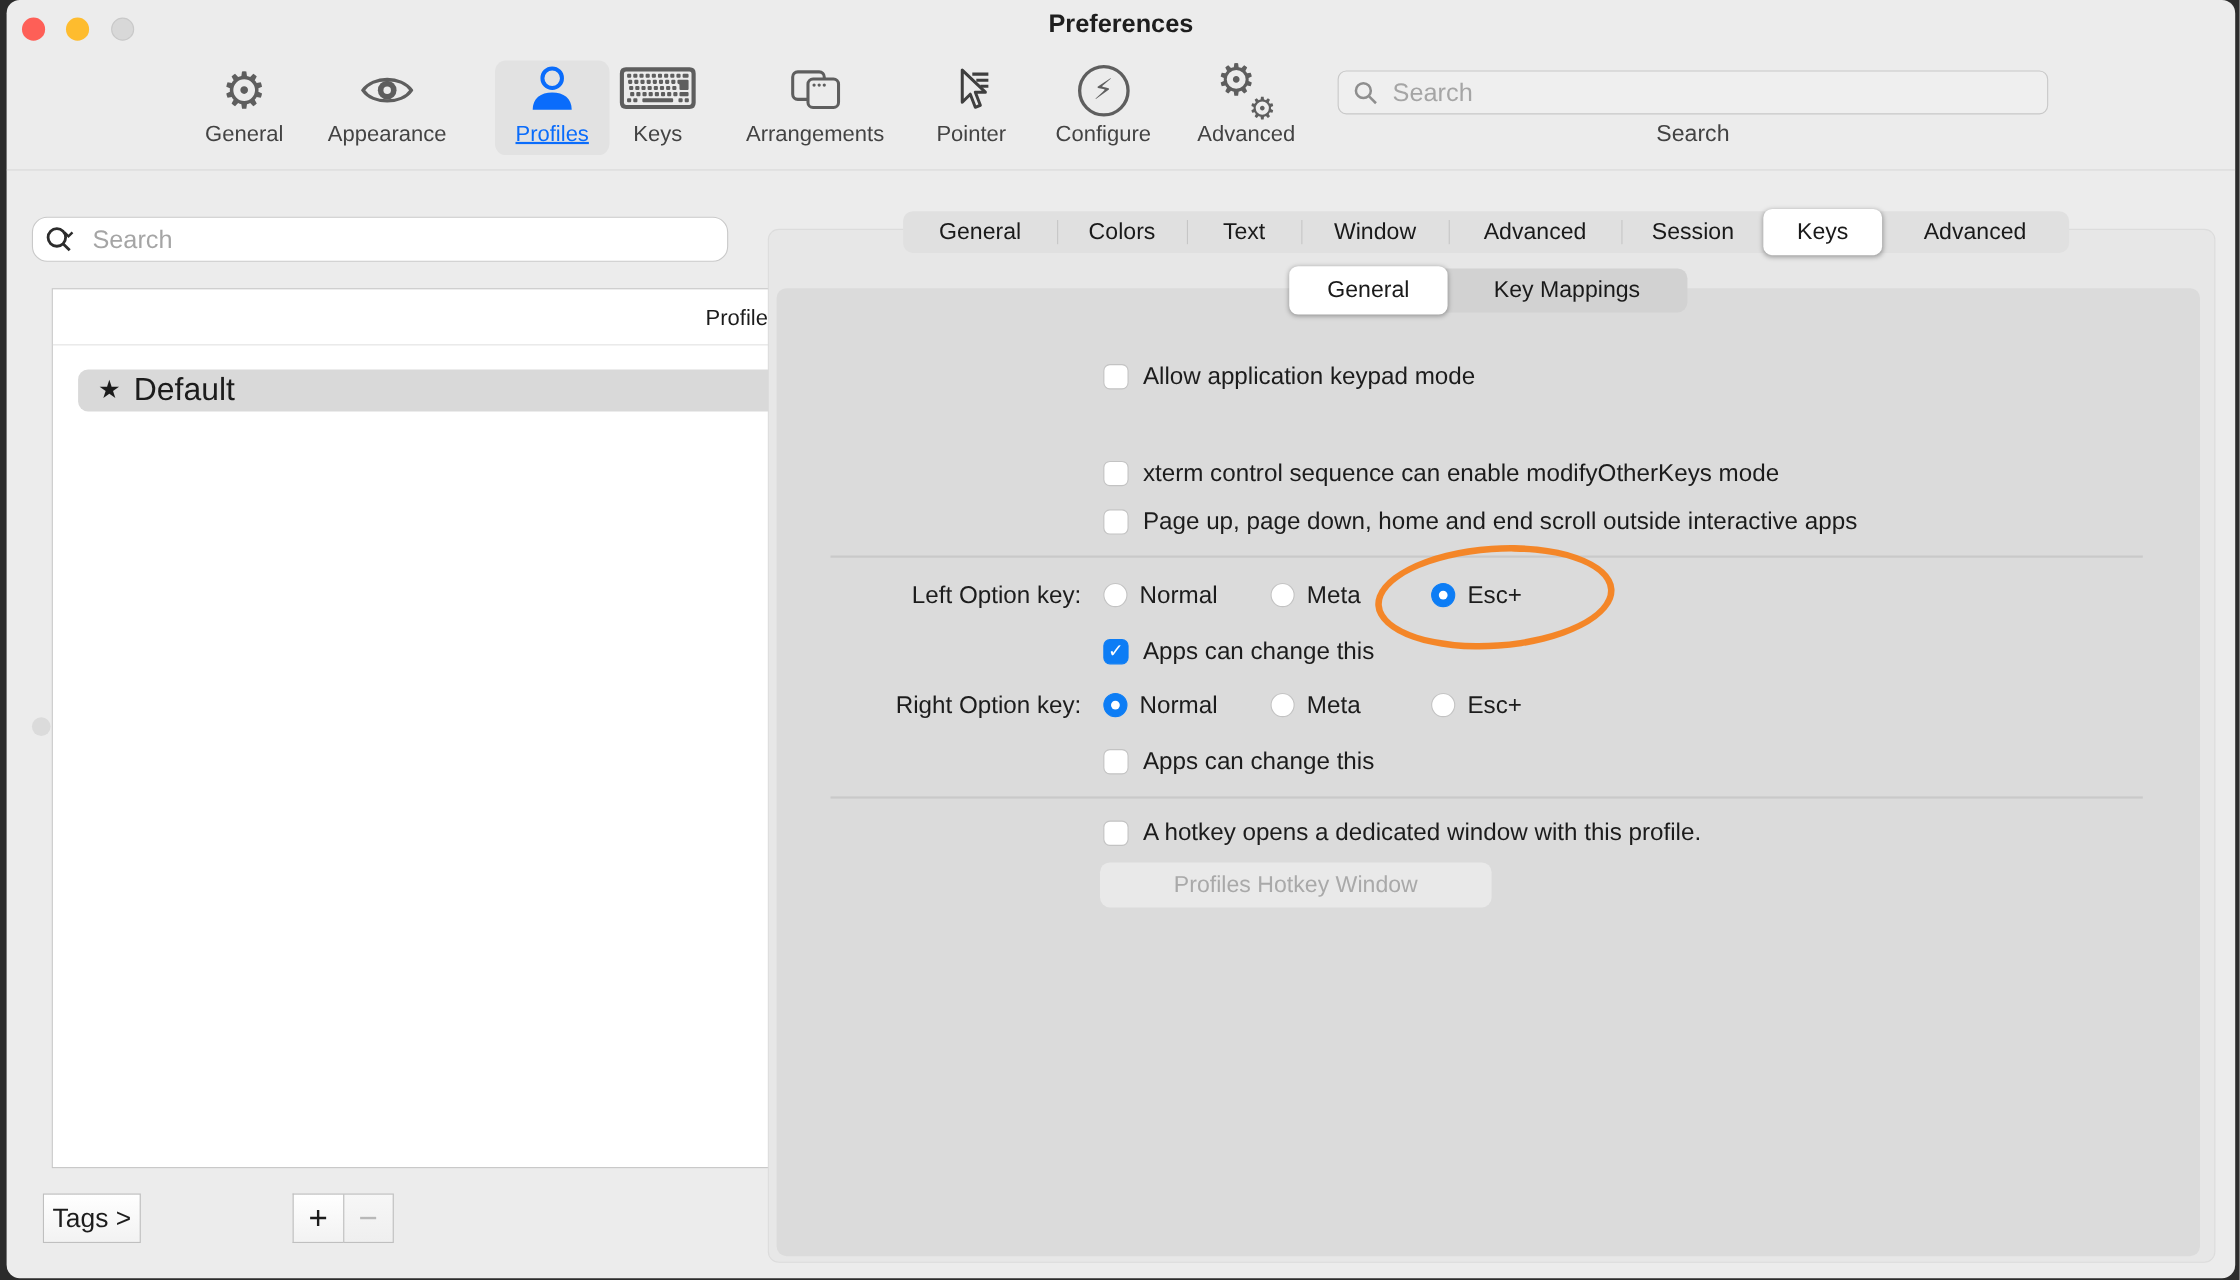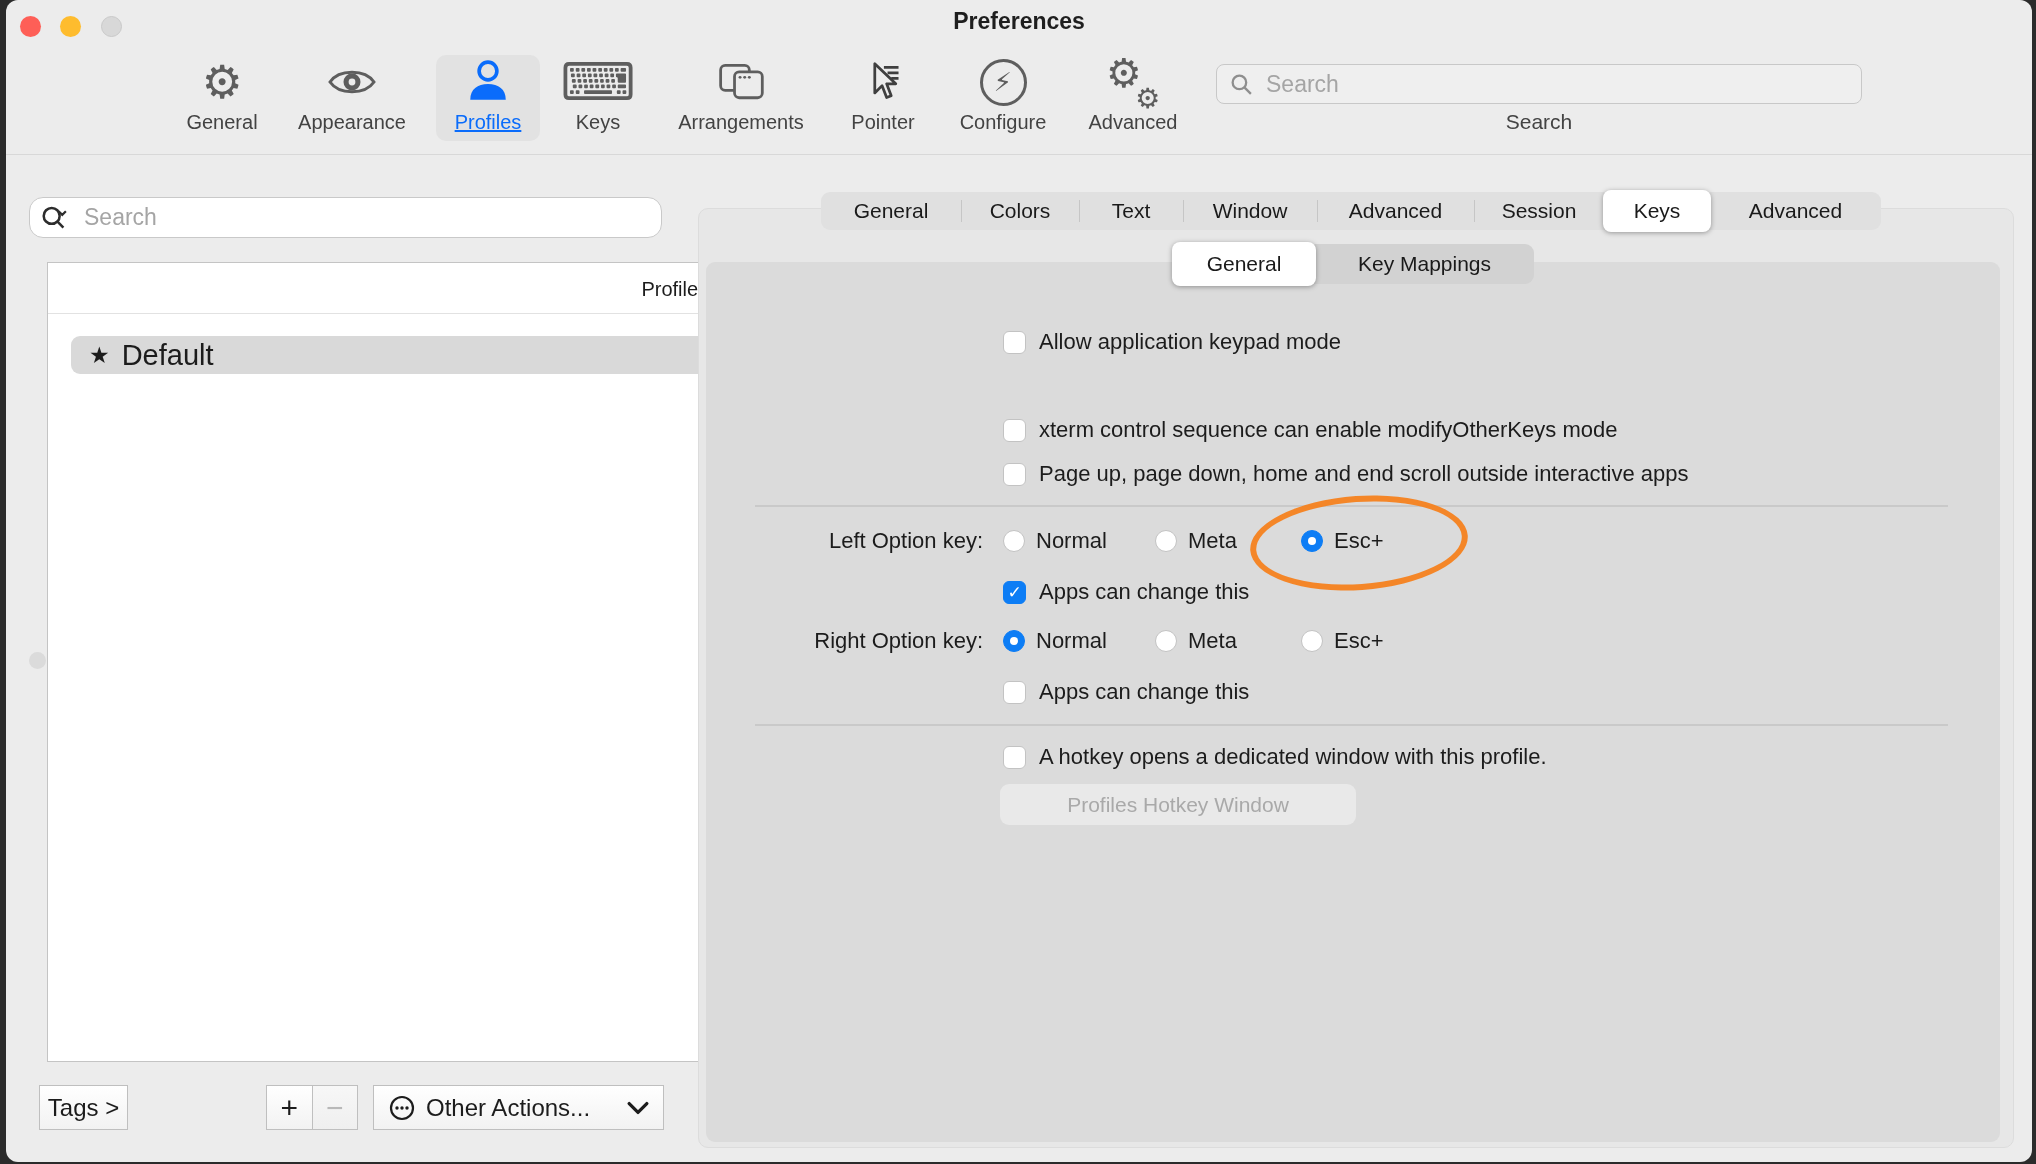--- a/index.html
+++ b/index.html
@@ -150,21 +150,21 @@
   <div class="tb-item" style="left:281px;width:130px;">
     <div class="tb-icon">
       <svg viewBox="0 0 48 32" width="48" height="32">
         <path d="M2,16 C11,3 37,3 46,16 C37,29 11,29 2,16 Z" fill="none" stroke="#5E5E5E" stroke-width="3"></path>
         <circle cx="24" cy="16" r="8.5" fill="#5E5E5E"></circle>
         <circle cx="24" cy="16" r="3.4" fill="#ECECEC"></circle>
       </svg>
     </div>
     <div class="tb-label">Appearance</div>
   </div>
-  <div class="tb-item selected" style="left:430px;width:104px;">
+  <div class="tb-item selected" style="left:444px;width:104px;">
     <div class="tb-icon">
       <svg viewBox="0 0 44 46" width="46" height="48">
         <circle cx="22" cy="12.5" r="8.5" fill="none" stroke="#0A6CFB" stroke-width="3.5"></circle>
         <path d="M5,40 C5,30 12,25 22,25 C32,25 39,30 39,40 Z" fill="#0A6CFB"></path>
       </svg>
     </div>
     <div class="tb-label">Profiles</div>
   </div>
   <div class="tb-item" style="left:556px;width:72px;">
     <div class="tb-icon">
@@ -243,36 +243,20 @@
       <span class="pname">Default</span>
     </div>
   </div>
 
   <div class="drag-dot"></div>
 
   <div class="btnish tags-btn">Tags &gt;</div>
   <div class="pm-group">
     <div class="btnish pm plus" style="border-right:none;">+</div>
     <div class="btnish pm minus">−</div>
-  </div>
-  <div class="btnish other-actions">
-    <span>
-      <svg viewBox="0 0 28 28" width="28" height="28">
-        <circle cx="14" cy="14" r="11" fill="none" stroke="#1c1c1c" stroke-width="2.2"></circle>
-        <circle cx="9" cy="14" r="1.7" fill="#1c1c1c"></circle>
-          <circle cx="14" cy="14" r="1.7" fill="#1c1c1c"></circle>
-          <circle cx="19" cy="14" r="1.7" fill="#1c1c1c"></circle>
-      </svg>
-    </span>
-    <span class="oa-label">Other Actions...</span>
-    <span>
-      <svg viewBox="0 0 20 12" width="22" height="14">
-          <path d="M2,2 L10,10 L18,2" fill="none" stroke="#1c1c1c" stroke-width="3" stroke-linecap="round" stroke-linejoin="round"></path>
-        </svg>
-    </span>
   </div>
 
   <div class="panel-outer"></div>
   <div class="panel-inner"></div>
 
   <div class="seg-bar tabs-main">
     <div class="seg" style="width:140px;">General</div>
     <div class="seg sep" style="width:118px;">Colors</div>
     <div class="seg sep" style="width:104px;">Text</div>
     <div class="seg sep" style="width:134px;">Window</div>

